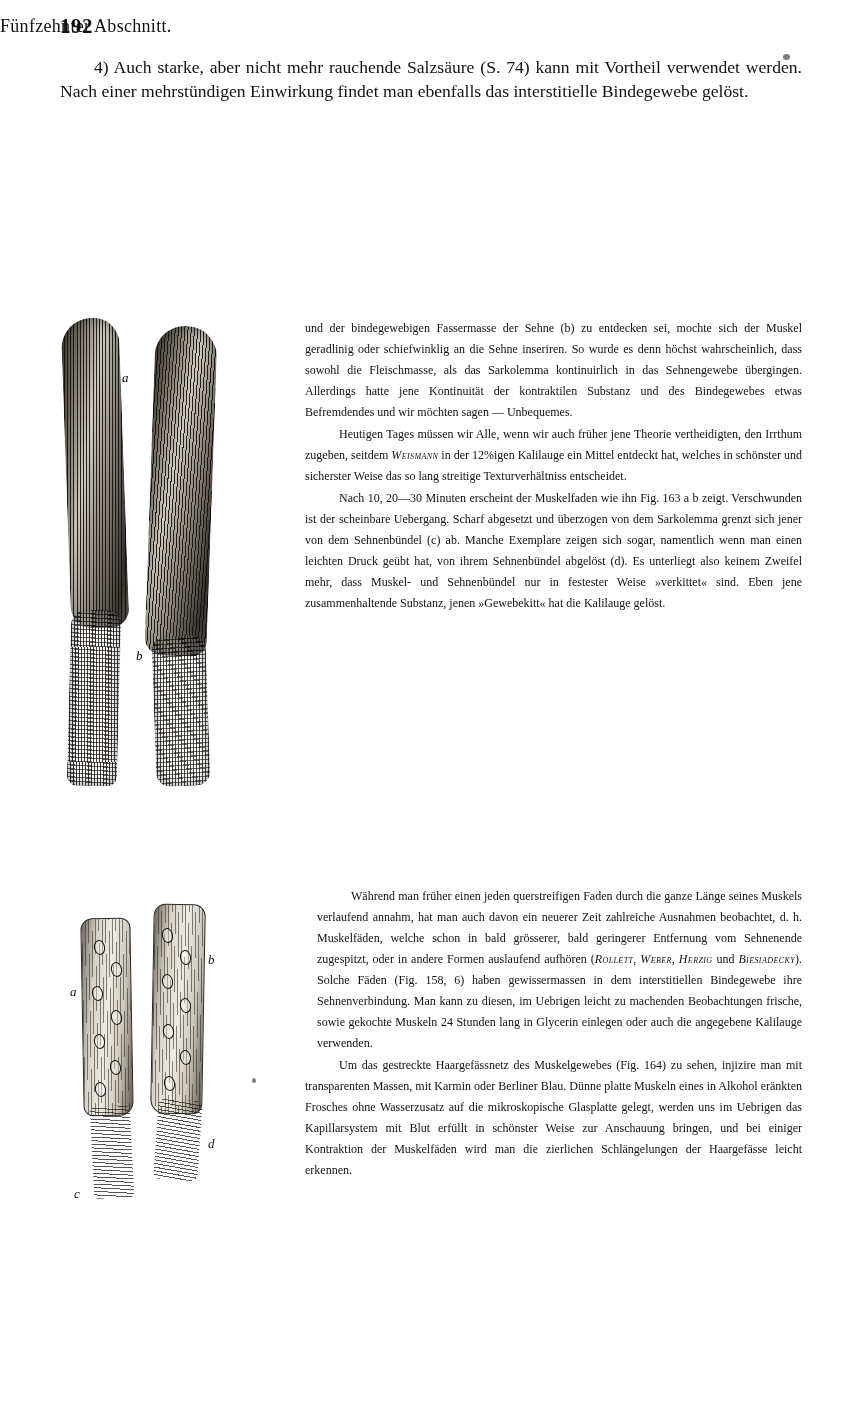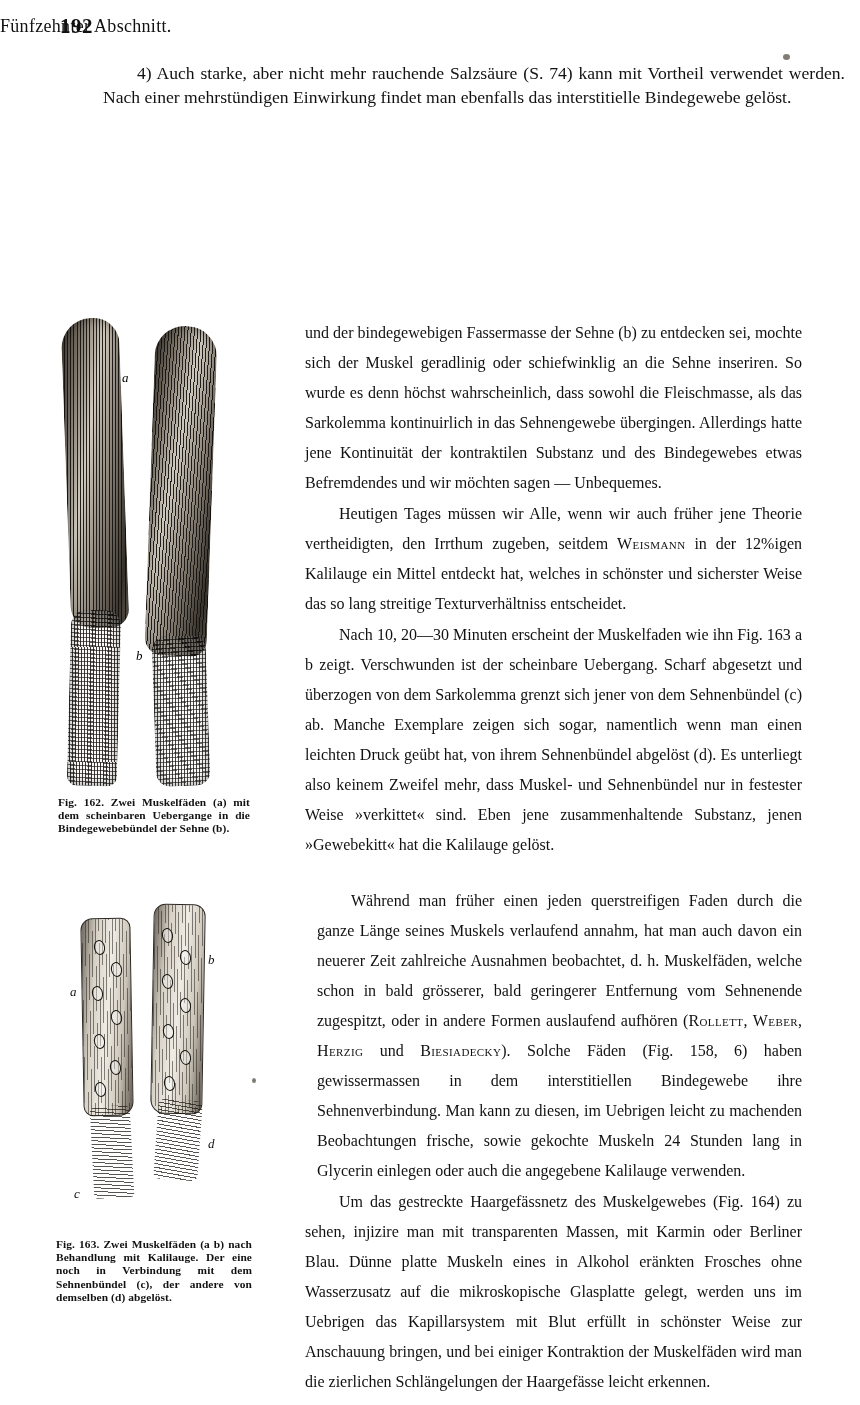--- a/index.html
+++ b/index.html
@@ -45,43 +45,42 @@
     top: 2px;
     width: 860px;
     text-align: left;
     font-size: 18px;
     letter-spacing: 0.3px;
   }
 
   
   .content {
     position: absolute;
-    top: 62px;
+    top: 56px;
     left: 60px;
     width: 742px;
-    margin-left: 43px;
   }
   p {
     margin: 0 0 1px 0;
     font-size: 17.6px;
     line-height: 23.6px;
     text-align: justify;
     text-justify: inter-word;
     hyphens: manual;
   }
   p.indent { text-indent: 34px; }
-  .sc { font-variant: small-caps; letter-spacing: 0.4px; }
+  .sc { font-variant: small-caps; letter-spacing: 0.4px; font-style: italic; }
 
   
   .rightcol {
     position: absolute;
     left: 245px;
     width: 497px;
   }
-  .rightcol p { font-size: 16px; line-height: 30px; }
+  .rightcol p { font-size: 12px; line-height: 21px; }
 
   
   .figure { position: absolute; }
   .figcaption {
     font-family: "Liberation Serif", serif;
     font-size: 11.4px;
     line-height: 13.2px;
     text-align: justify;
     font-weight: bold;
     letter-spacing: 0.1px;
@@ -253,25 +252,20 @@
 
   <div class="figure" style="left:58px; top:318px; width:200px;">
     <div class="fig162-art">
       <div class="fib fib-a"></div>
       <div class="fib fib-a2"></div>
       <div class="fib fib-b"></div>
       <div class="fib fib-b2"></div>
       <div class="fiblabel" style="left:64px; top:52px;">a</div>
       <div class="fiblabel" style="left:78px; top:330px;">b</div>
     </div>
-    <div class="figcaption" style="margin-top:8px; width:192px;">
-      <span>Fig. 162.</span>
-      <span>Zwei Muskelfäden</span>
-      <span>(a) mit dem scheinbaren Uebergange in die Bindegewebebündel der Sehne (b).</span>
-    </div>
   </div>
 
   <div class="figure" style="left:56px; top:900px; width:200px;">
     <div class="fig163-art">
       <div class="f163fib f163-a"></div>
       <div class="f163fib f163-b"></div>
 
       <div class="nuc" style="left:38px; top:40px;"></div>
       <div class="nuc" style="left:55px; top:62px;"></div>
       <div class="nuc" style="left:36px; top:86px;"></div>
@@ -289,25 +283,20 @@
       <div class="nuc" style="left:108px; top:176px;"></div>
 
       <div class="tendon tend-c"></div>
       <div class="tendon tend-d"></div>
 
       <div class="f163label" style="left:14px; top:84px;">a</div>
       <div class="f163label" style="left:152px; top:52px;">b</div>
       <div class="f163label" style="left:18px; top:286px;">c</div>
       <div class="f163label" style="left:152px; top:236px;">d</div>
     </div>
-    <div class="figcaption" style="margin-top:8px; width:196px;">
-      <span>Fig. 163.</span>
-      <span>Zwei Muskelfäden</span>
-      <span>(a b) nach Behandlung mit Kalilauge. Der eine noch in Verbindung mit dem Sehnenbündel (c), der andere von demselben (d) abgelöst.</span>
-    </div>
   </div>
 
   <div class="rightcol" style="top:318px; left:305px; width:497px;">
     <p>und der bindegewebigen Fassermasse der Sehne (b) zu entdecken sei, mochte sich der Muskel geradlinig oder schiefwinklig an die Sehne inseriren. So wurde es denn höchst wahrscheinlich, dass sowohl die Fleischmasse, als das Sarkolemma kontinuirlich in das Sehnengewebe übergingen. Allerdings hatte jene Kontinuität der kontraktilen Substanz und des Bindegewebes etwas Befremdendes und wir möchten sagen — Unbequemes.</p>
     <p style="text-indent:34px;">
       <span>Heutigen Tages müssen wir Alle, wenn wir auch früher jene Theorie vertheidigten, den Irrthum zugeben, seitdem </span><span class="sc">Weismann</span><span> in der 12%igen Kalilauge ein Mittel entdeckt hat, welches in schönster und sicherster Weise das so lang streitige Texturverhältniss entscheidet.</span>
     </p>
     <p style="text-indent:34px;">Nach 10, 20—30 Minuten erscheint der Muskelfaden wie ihn Fig. 163 a b zeigt. Verschwunden ist der scheinbare Uebergang. Scharf abgesetzt und überzogen von dem Sarkolemma grenzt sich jener von dem Sehnenbündel (c) ab. Manche Exemplare zeigen sich sogar, namentlich wenn man einen leichten Druck geübt hat, von ihrem Sehnenbündel abgelöst (d). Es unterliegt also keinem Zweifel mehr, dass Muskel- und Sehnenbündel nur in festester Weise »verkittet« sind. Eben jene zusammenhaltende Substanz, jenen »Gewebekitt« hat die Kalilauge gelöst.</p>
   </div>
 

